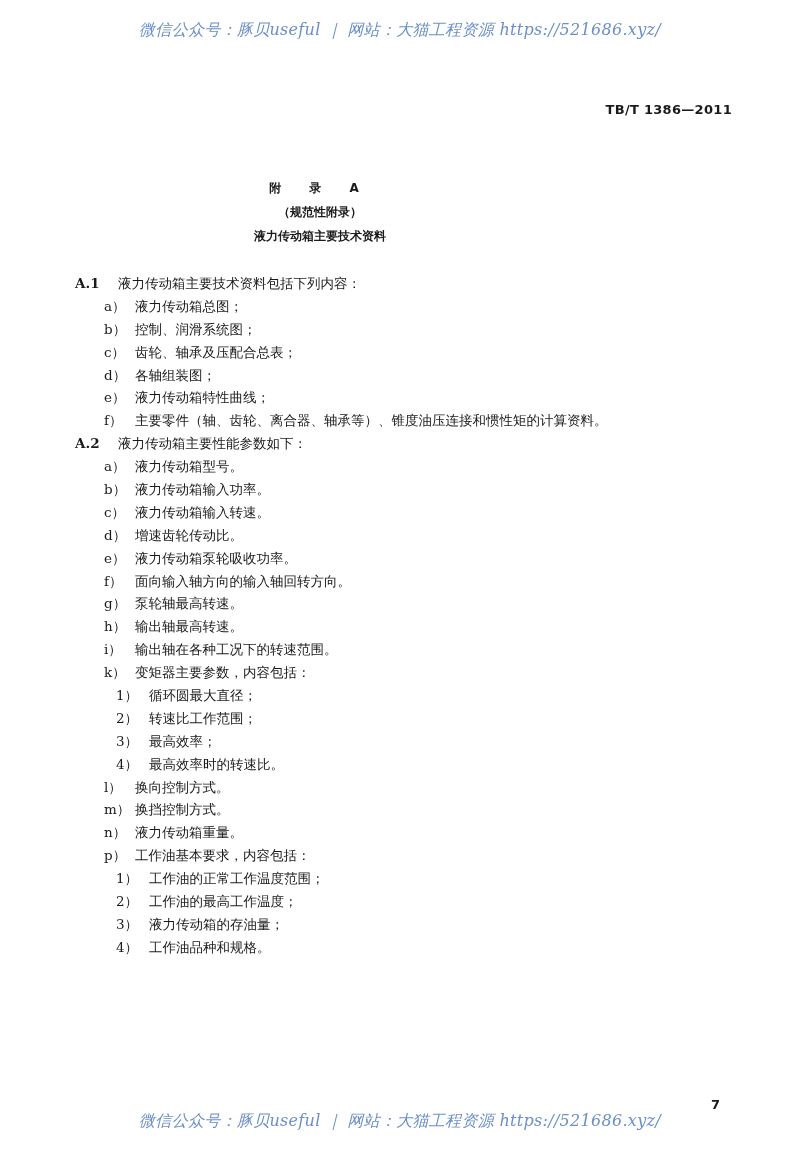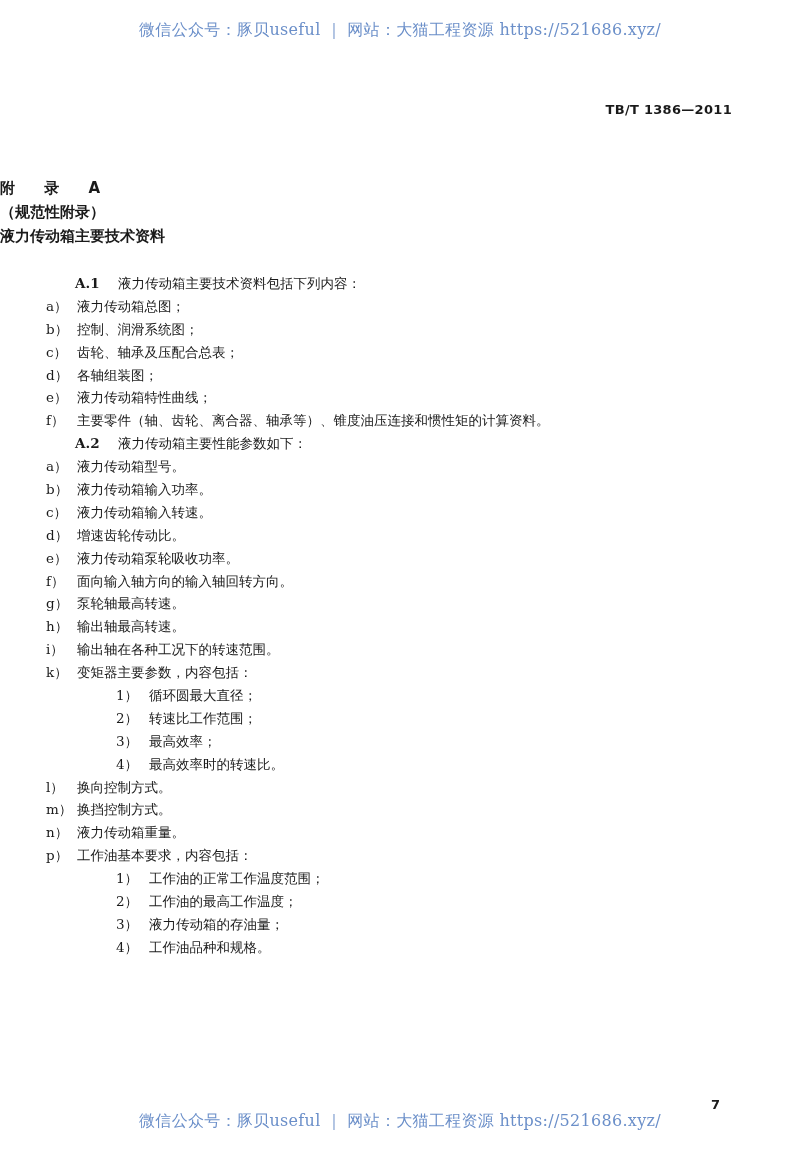--- a/index.html
+++ b/index.html
@@ -1,35 +1,35 @@
 <!DOCTYPE html>
 <html><head>
 <meta charset="utf-8">
 <style>
   html, body { margin: 0; padding: 0; background: #ffffff; }
   body { width: 800px; height: 1168px; position: relative; overflow: hidden;
          font-family: "DejaVu Serif", "Liberation Serif", serif; color: #1a1a1a; }
   .watermark { position: absolute; left: 0; width: 800px; text-align: center;
                color: #6b8fc9; font-size: 16px; letter-spacing: 0.3px;
-               font-family: "DejaVu Serif", "Liberation Serif", serif; }
+               font-family: "DejaVu Serif", "Liberation Serif", serif; font-style: italic; }
   .wm-top { top: 20px; }
   .wm-bottom { top: 1111px; }
   .doc-code { position: absolute; top: 78px; right: 68px; font-size: 13px; font-weight: bold;
               font-family: "DejaVu Sans", "Liberation Sans", sans-serif; letter-spacing: 0.3px; margin-top: 24px; }
-  .title-block { position: absolute; top: 176px; left: 0; width: 640px; text-align: left;
-                 font-family: "DejaVu Sans", "Liberation Sans", sans-serif; font-weight: bold; font-size: 15px; }
+  .title-block { position: absolute; top: 176px; left: 0; width: 640px; text-align: center;
+                 font-family: "DejaVu Sans", "Liberation Sans", sans-serif; font-weight: bold; font-size: 12px; }
   .title-block div { height: 24px; line-height: 24px; }
   .t1 { letter-spacing: 12px; }
   .content { position: absolute; top: 272px; left: 0; width: 800px;
              font-family: "DejaVu Sans", "Liberation Sans", sans-serif; font-size: 13.5px; }
   .line { position: relative; height: 22.9px; line-height: 22.9px; white-space: nowrap; }
   .sec { padding-left: 75px; }
   .sec .num { font-weight: bold; display: inline-block; width: 43px;
               font-family: "DejaVu Serif", "Liberation Serif", serif; }
-  .item { padding-left: 46px; }
+  .item { padding-left: 104px; }
   .item .lbl { display: inline-block; width: 31px; font-family: "DejaVu Serif", "Liberation Serif", serif; }
   .sub { padding-left: 116px; }
   .sub .lbl { display: inline-block; width: 33px; font-family: "DejaVu Serif", "Liberation Serif", serif; }
   .page-num { position: absolute; top: 1097px; right: 80px; font-size: 13px; font-weight: bold;
               font-family: "DejaVu Sans", "Liberation Sans", sans-serif; }
 </style>
 </head>
 <body>
 
 <div class="watermark wm-top">微信公众号：豚贝useful ｜ 网站：大猫工程资源 https://521686.xyz/</div>

